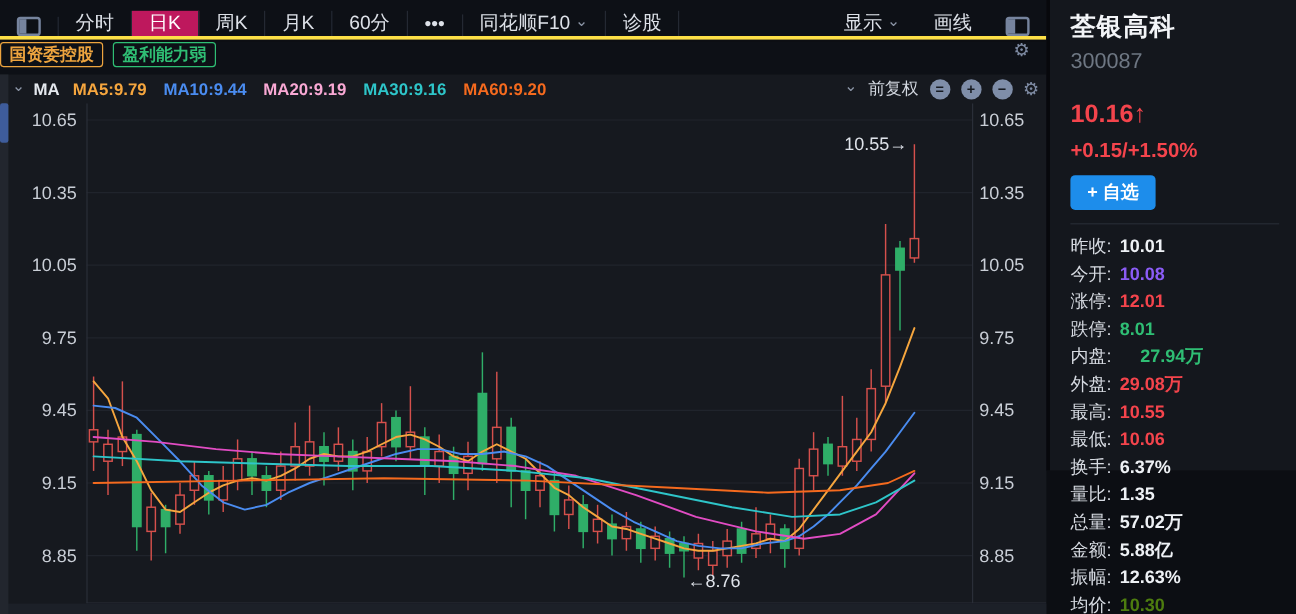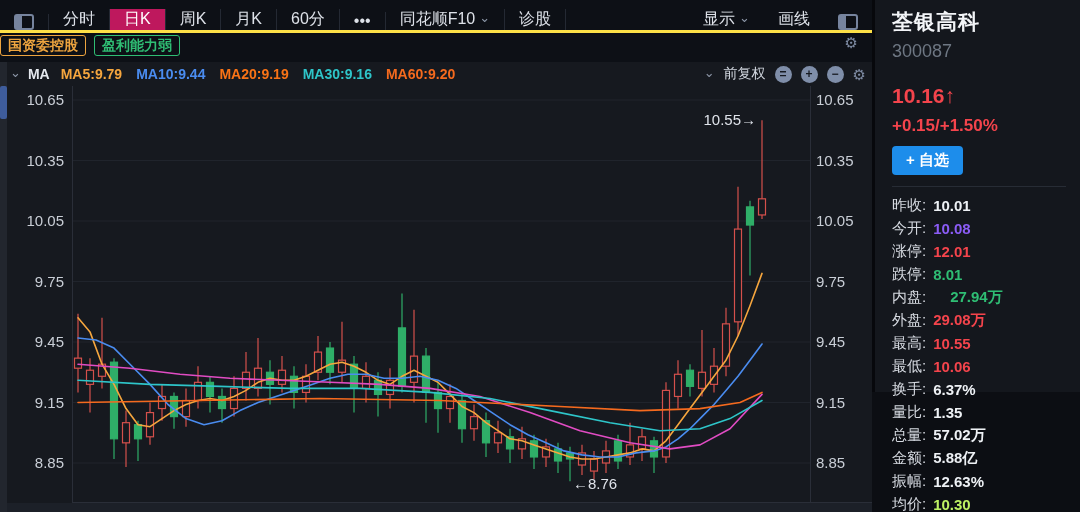--- a/index.html
+++ b/index.html
@@ -81,21 +81,21 @@
   <span class="gear">⚙</span>
 </div>
 
 <div class="chart-wrap">
   <div class="ma-row">
     <span class="chev" style="margin-left:0">⌄</span>
     <span class="ma-group">MA</span>
     <span id="ma-items" style="display:flex;gap:14px">
         <span class="ma-item" style="color: rgb(246, 166, 62);">MA5:9.79</span>
         <span class="ma-item" style="color: rgb(74, 140, 240);">MA10:9.44</span>
-        <span class="ma-item" style="color: #f97316;">MA20:9.19</span>
+        <span class="ma-item" style="color: #f9a8d4;">MA20:9.19</span>
         <span class="ma-item" style="color: rgb(46, 197, 201);">MA30:9.16</span>
         <span class="ma-item" style="color: rgb(245, 106, 30);">MA60:9.20</span>
       </span>
     <div class="ma-right">
       <span class="chev">⌄</span>
       <span>前复权</span>
       <span id="cbtns" style="display:flex;gap:9px">
           <span class="cbtn">=</span>
           <span class="cbtn">+</span>
           <span class="cbtn">−</span>
@@ -316,20 +316,20 @@
       <div class="p-row">
         <span>金额:</span>
         <span class="v" style="color: rgb(238, 241, 245);">5.88亿</span>
       </div>
       <div class="p-row">
         <span>振幅:</span>
         <span class="v" style="color: rgb(238, 241, 245);">12.63%</span>
       </div>
       <div class="p-row">
         <span>均价:</span>
-        <span class="v" style="color: #bef264;">10.30</span>
+        <span class="v" style="color: #4d7c0f;">10.30</span>
       </div>
       <div class="p-row">
         <span>流通股:</span>
         <span class="v" style="color: rgb(238, 241, 245);">8.96亿</span>
       </div>
     </div>
 </div>
 
 </body></html>

